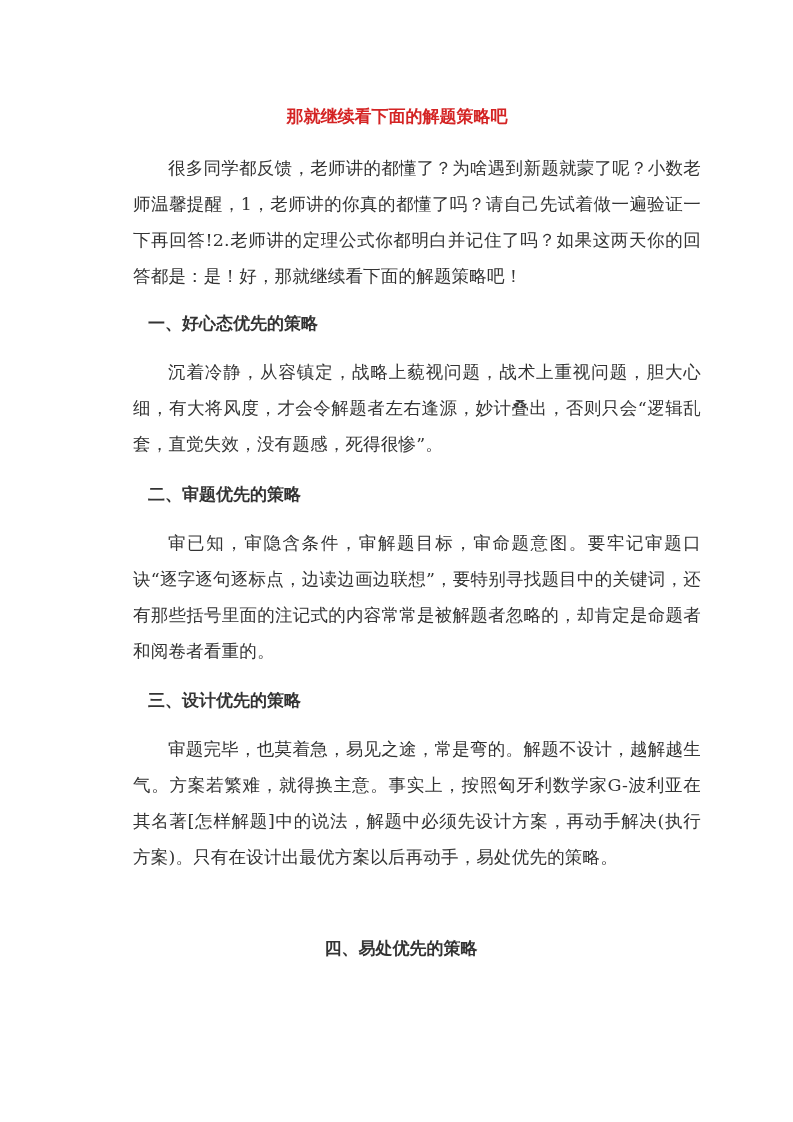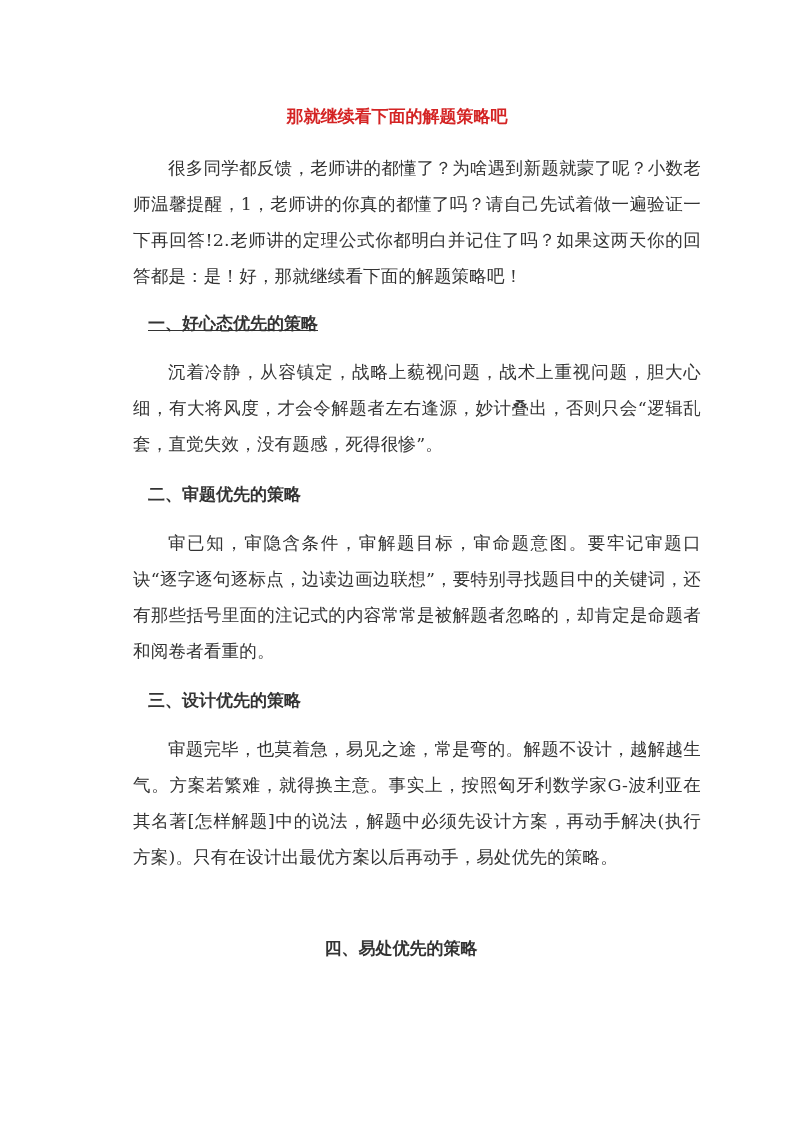--- a/index.html
+++ b/index.html
@@ -62,21 +62,21 @@
   }
 </style>
 </head>
 <body>
 
 <div class="page">
   <div class="title">那就继续看下面的解题策略吧</div>
 
   <p class="para" style="top:142px;">很多同学都反馈，老师讲的都懂了？为啥遇到新题就蒙了呢？小数老师温馨提醒，1，老师讲的你真的都懂了吗？请自己先试着做一遍验证一下再回答!2.老师讲的定理公式你都明白并记住了吗？如果这两天你的回答都是：是！好，那就继续看下面的解题策略吧！</p>
 
-  <h2 class="heading" style="top:311px;text-decoration:underline;">一、好心态优先的策略</h2>
+  <h2 class="heading" style="top:311px;">一、好心态优先的策略</h2>
   <p class="para" style="top:346px;">沉着冷静，从容镇定，战略上藐视问题，战术上重视问题，胆大心细，有大将风度，才会令解题者左右逢源，妙计叠出，否则只会“逻辑乱套，直觉失效，没有题感，死得很惨”。</p>
 
   <h2 class="heading" style="top:482px;text-align:center;">二、审题优先的策略</h2>
   <p class="para" style="top:517px;">审已知，审隐含条件，审解题目标，审命题意图。要牢记审题口诀“逐字逐句逐标点，边读边画边联想”，要特别寻找题目中的关键词，还有那些括号里面的注记式的内容常常是被解题者忽略的，却肯定是命题者和阅卷者看重的。</p>
 
   <h2 class="heading" style="top:688px;">三、设计优先的策略</h2>
   <p class="para" style="top:723px;">审题完毕，也莫着急，易见之途，常是弯的。解题不设计，越解越生气。方案若繁难，就得换主意。事实上，按照匈牙利数学家G-波利亚在其名著[怎样解题]中的说法，解题中必须先设计方案，再动手解决(执行方案)。只有在设计出最优方案以后再动手，易处优先的策略。</p>
 
   <h2 class="heading center" style="top:936px;">四、易处优先的策略</h2>
 </div>

